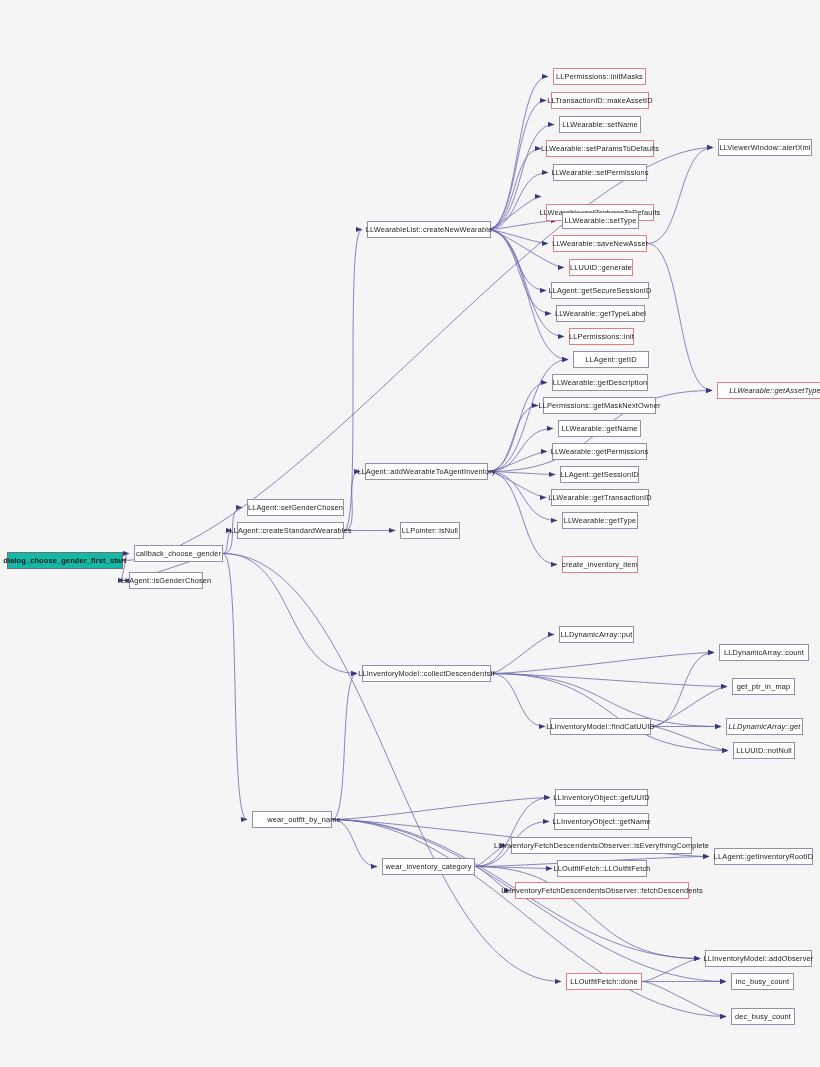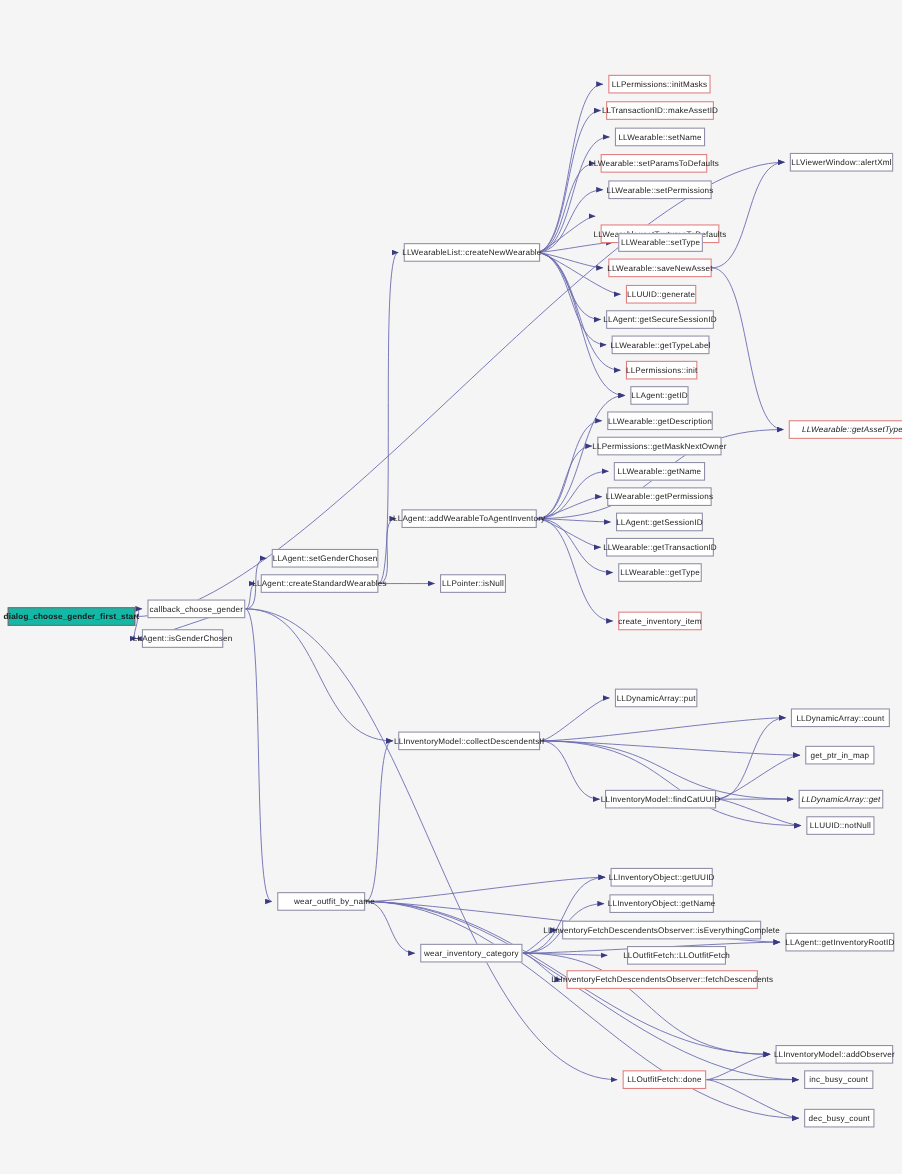--- a/index.html
+++ b/index.html
@@ -137,21 +137,21 @@
       </div>
       <div class="node red" style="left: 553px; top: 68px; width: 93px;">
         <span>LLPermissions::initMasks</span>
       </div>
       <div class="node red" style="left: 551px; top: 92px; width: 98px;">
         <span>LLTransactionID::makeAssetID</span>
       </div>
       <div class="node" style="left: 559px; top: 116px; width: 82px;">
         <span>LLWearable::setName</span>
       </div>
-      <div class="node red" style="left: 546px; top: 140px; width: 97px;">
+      <div class="node red" style="left: 546px; top: 140px; width: 108px;">
         <span>LLWearable::setParamsToDefaults</span>
       </div>
       <div class="node" style="left: 553px; top: 164px; width: 94px;">
         <span>LLWearable::setPermissions</span>
       </div>
       <div class="node red" style="left: 546px; top: 204px; width: 108px;">
         <span>LLWearable::setTexturesToDefaults</span>
       </div>
       <div class="node" style="left: 562px; top: 212px; width: 77px;">
         <span>LLWearable::setType</span>
@@ -164,21 +164,21 @@
       </div>
       <div class="node" style="left: 551px; top: 282px; width: 98px;">
         <span>LLAgent::getSecureSessionID</span>
       </div>
       <div class="node" style="left: 556px; top: 305px; width: 89px;">
         <span>LLWearable::getTypeLabel</span>
       </div>
       <div class="node red" style="left: 569px; top: 328px; width: 65px;">
         <span>LLPermissions::init</span>
       </div>
-      <div class="node" style="left: 573px; top: 351px; width: 53px;">
+      <div class="node" style="left: 573px; top: 351px; width: 76px;">
         <span>LLAgent::getID</span>
       </div>
       <div class="node" style="left: 552px; top: 374px; width: 96px;">
         <span>LLWearable::getDescription</span>
       </div>
       <div class="node" style="left: 543px; top: 397px; width: 113px;">
         <span>LLPermissions::getMaskNextOwner</span>
       </div>
       <div class="node" style="left: 558px; top: 420px; width: 83px;">
         <span>LLWearable::getName</span>
@@ -230,21 +230,21 @@
       </div>
       <div class="node" style="left: 555px; top: 789px; width: 93px;">
         <span>LLInventoryObject::getUUID</span>
       </div>
       <div class="node" style="left: 554px; top: 813px; width: 95px;">
         <span>LLInventoryObject::getName</span>
       </div>
       <div class="node" style="left: 511px; top: 837px; width: 181px;">
         <span>LLInventoryFetchDescendentsObserver::isEverythingComplete</span>
       </div>
-      <div class="node" style="left: 557px; top: 860px; width: 90px; margin-left: 13px;">
+      <div class="node" style="left: 557px; top: 860px; width: 90px;">
         <span>LLOutfitFetch::LLOutfitFetch</span>
       </div>
       <div class="node red" style="left: 515px; top: 882px; width: 174px;">
         <span>LLInventoryFetchDescendentsObserver::fetchDescendents</span>
       </div>
       <div class="node" style="left: 382px; top: 858px; width: 93px;">
         <span>wear_inventory_category</span>
       </div>
       <div class="node" style="left: 714px; top: 848px; width: 99px;">
         <span>LLAgent::getInventoryRootID</span>

